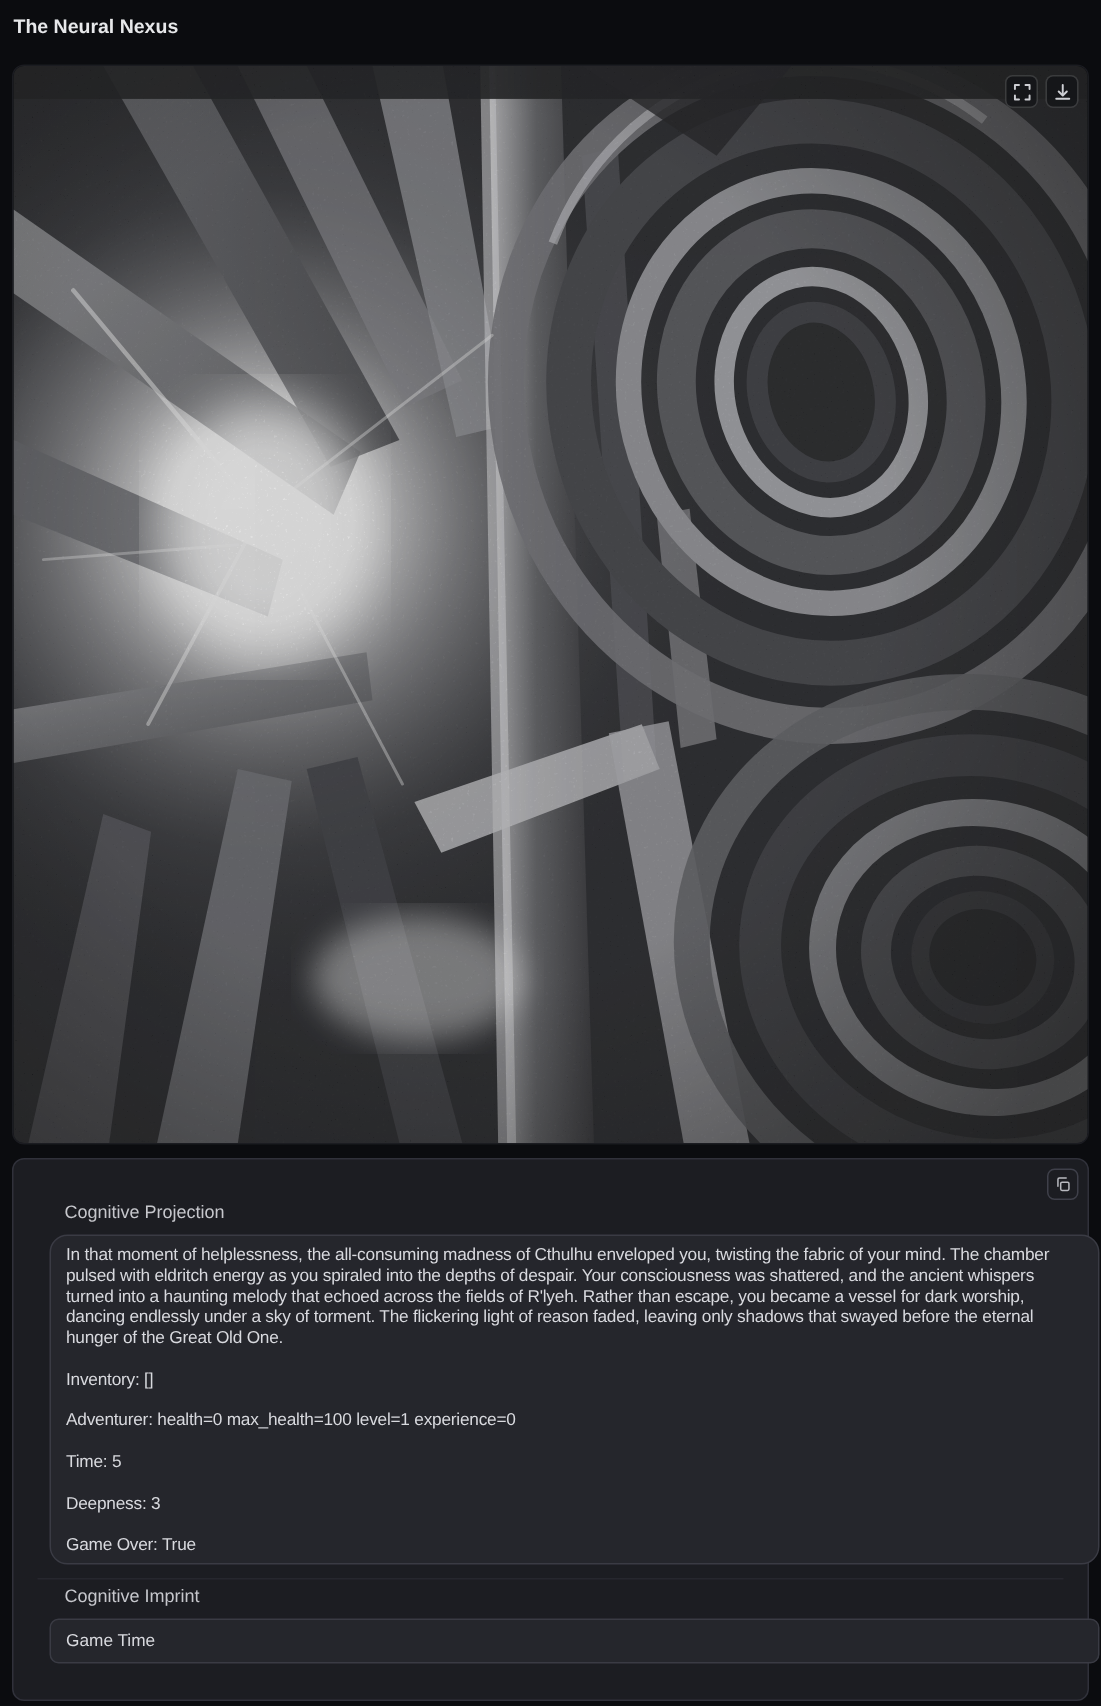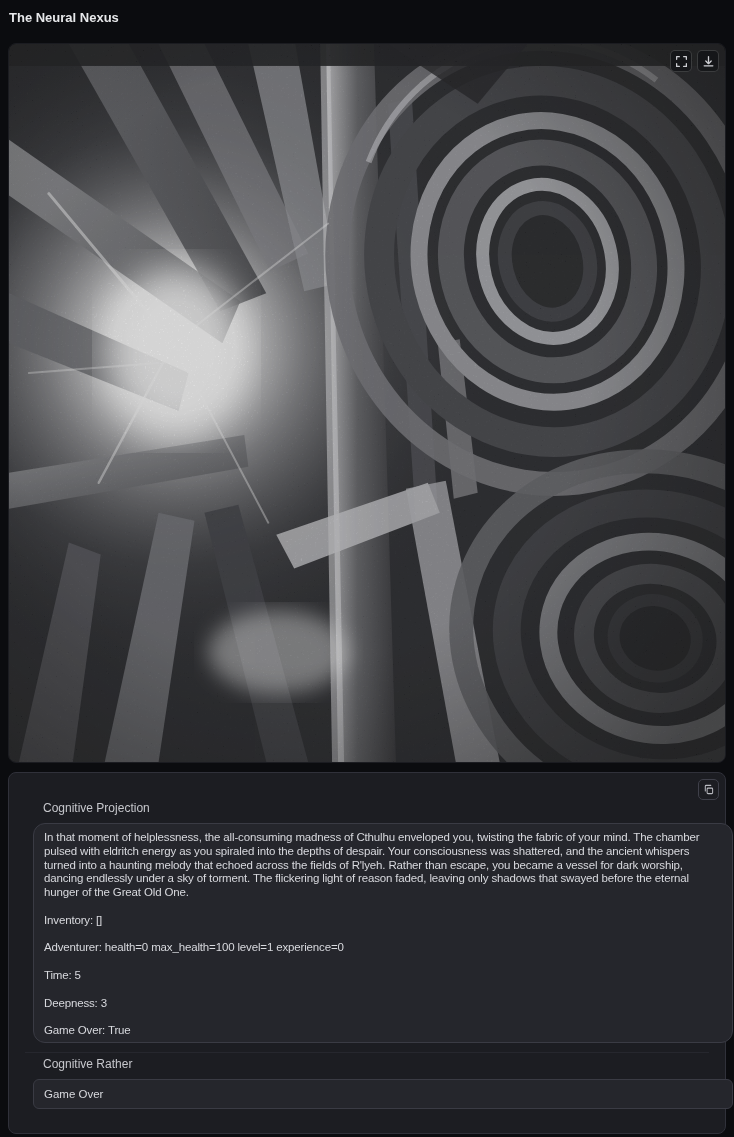--- a/index.html
+++ b/index.html
@@ -215,20 +215,20 @@
 Time: 5
 
 Deepness: 3
 
 Game Over: True</div>
     </div>
 
     <div class="form-divider"></div>
 
     <div class="form-item">
-      <span class="block-label">Cognitive Rather</span>
-      <div class="textbox">Game Over</div>
+      <span class="block-label">Cognitive Imprint</span>
+      <div class="textbox">Game Time</div>
     </div>
   </div>
 
   <button class="primary-btn">Disengage Neural Links</button>
 
 </div>
 
 </body></html>

